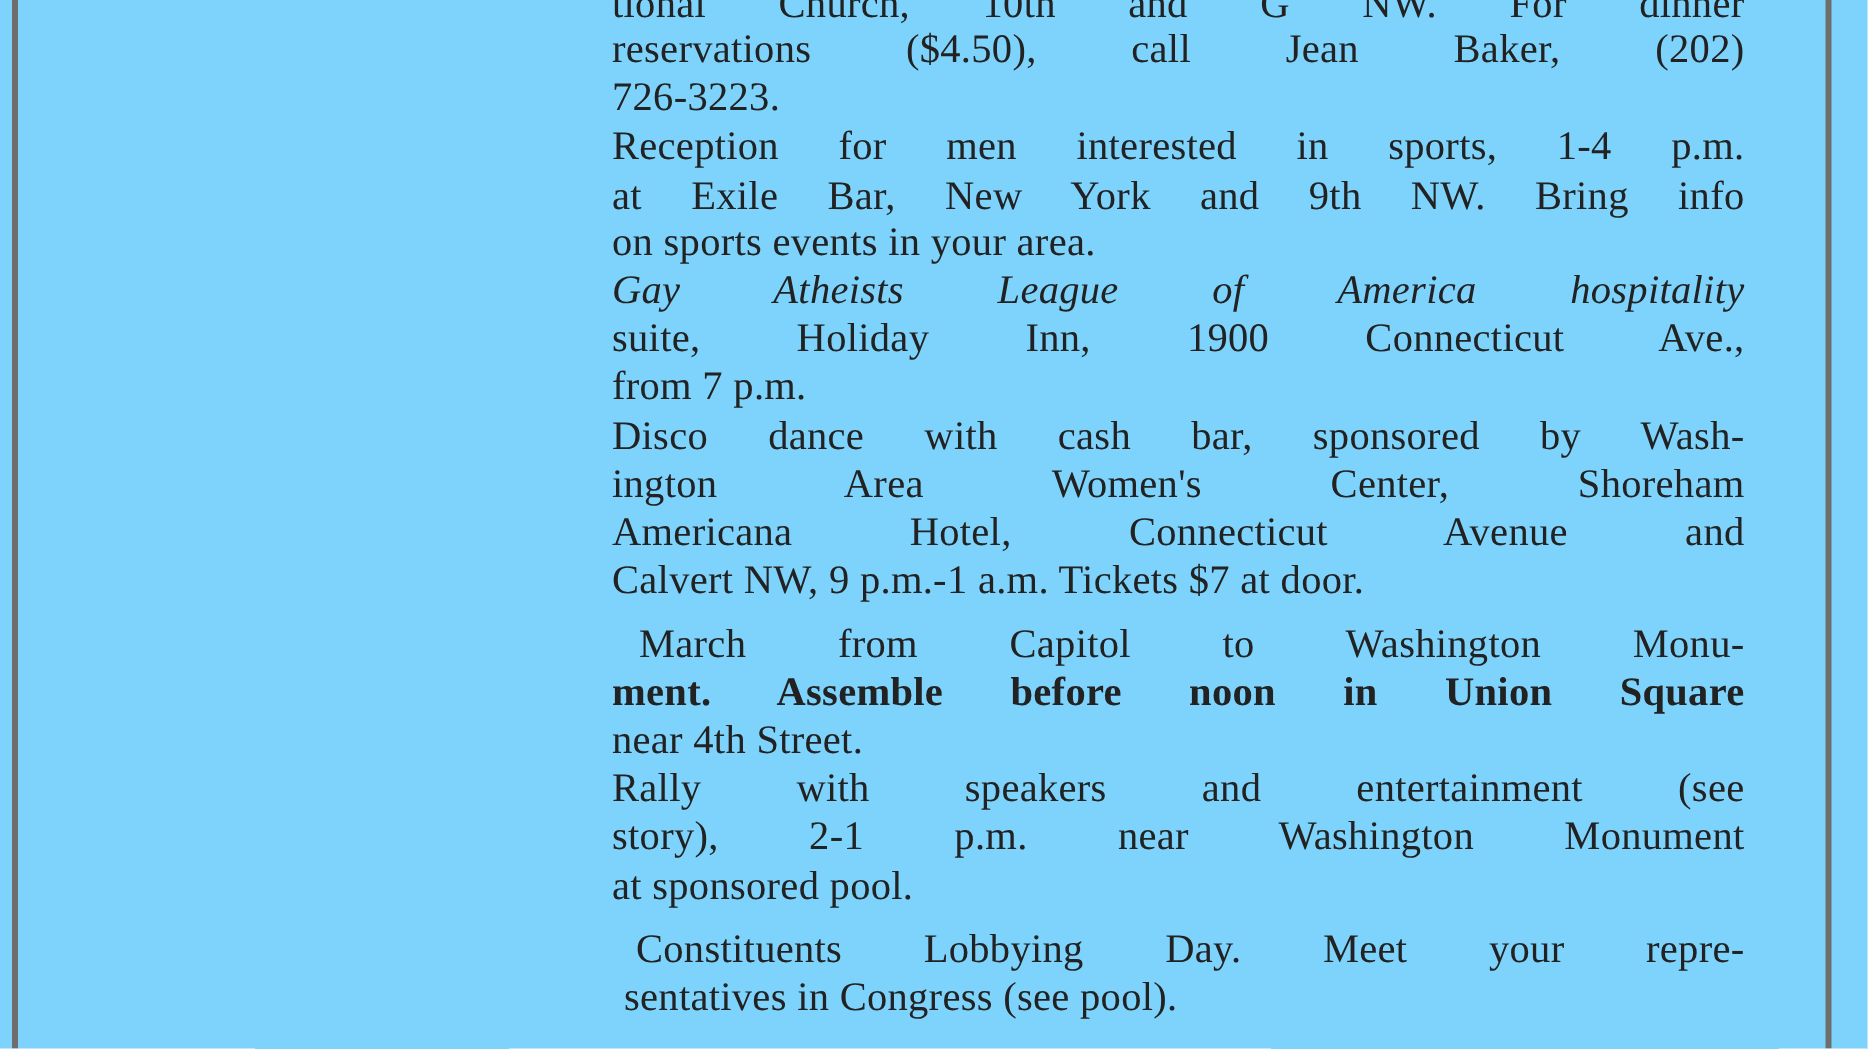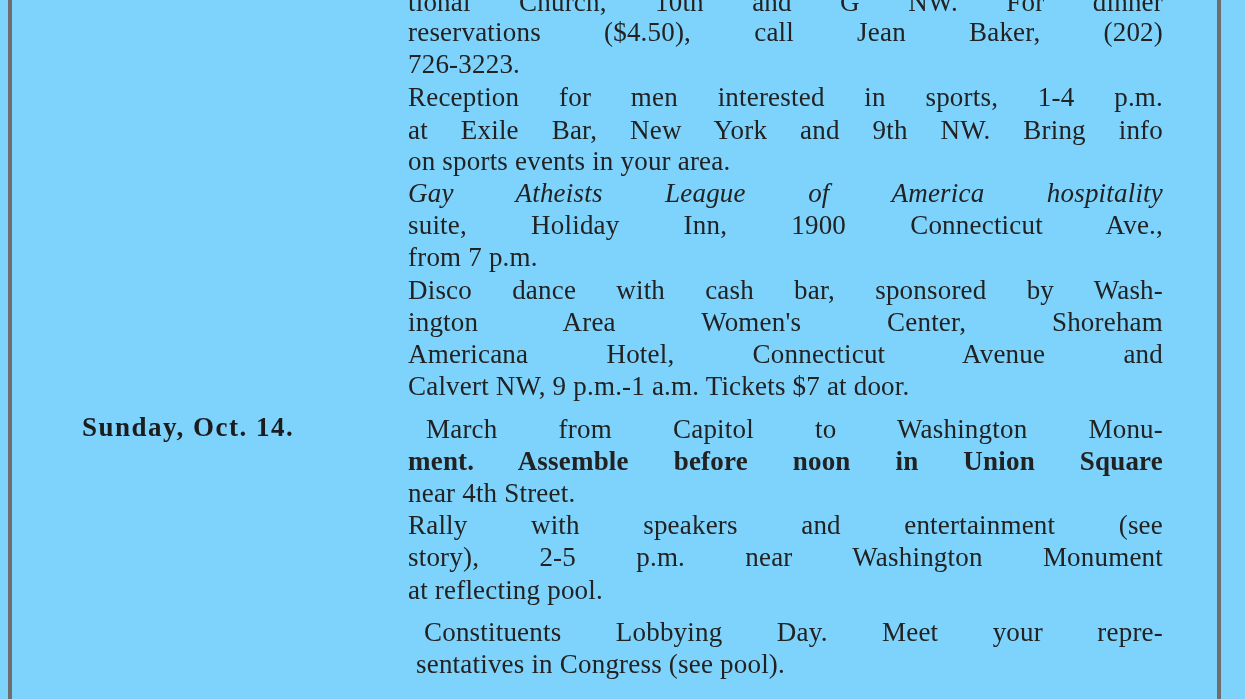--- a/index.html
+++ b/index.html
@@ -81,32 +81,31 @@
     <div class="line" style="left:408px; top:241px;">from 7 p.m.</div>
   </div>
 
   <div class="entry">
     <div class="line just" style="left:408px; top:274px; width:755px;">Disco dance with cash bar, sponsored by Wash-</div>
     <div class="line just" style="left:408px; top:306px; width:755px;">ington Area Women's Center, Shoreham</div>
     <div class="line just" style="left:408px; top:338px; width:755px;">Americana Hotel, Connecticut Avenue and</div>
     <div class="line" style="left:408px; top:370px;text-align:right;">Calvert NW, 9 p.m.-1 a.m. Tickets $7 at door.</div>
   </div>
 
-  <div class="date" style="left:82px; top:411px;">Sunday, Oct. 14.</div>
 
   <div class="entry">
     <div class="line just" style="left:426px; top:413px; width:737px;">March from Capitol to Washington Monu-</div>
     <div class="line just" style="left:408px; top:445px; width:755px;font-weight:bold;">ment. Assemble before noon in Union Square</div>
     <div class="line" style="left:408px; top:477px;">near 4th Street.</div>
   </div>
 
   <div class="entry">
     <div class="line just" style="left:408px; top:509px; width:755px;">Rally with speakers and entertainment (see</div>
-    <div class="line just" style="left:408px; top:541px; width:755px;">story), 2-5 p.m. near Washington Monument</div>
-    <div class="line" style="left:408px; top:574px;">at reflecting pool.</div>
+    <div class="line just" style="left:408px; top:541px; width:755px;">story), 2-1 p.m. near Washington Monument</div>
+    <div class="line" style="left:408px; top:574px;">at sponsored pool.</div>
   </div>
 
 
   <div class="entry">
     <div class="line just" style="left:424px; top:616px; width:739px;">Constituents Lobbying Day. Meet your repre-</div>
     <div class="line" style="left:416px; top:648px;">sentatives in Congress (see pool).</div>
   </div>
 </div>
 
 </body></html>

